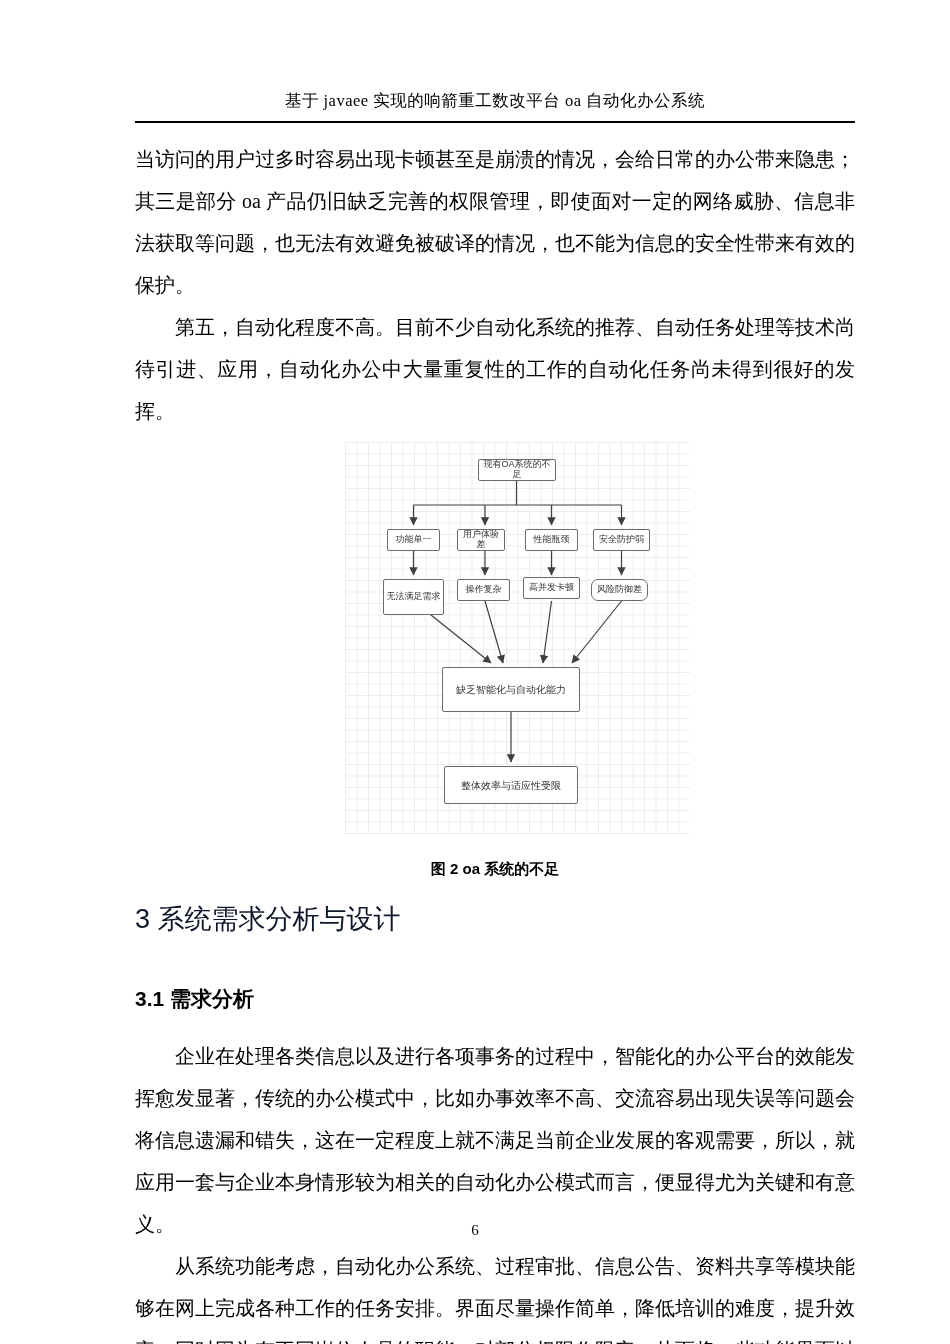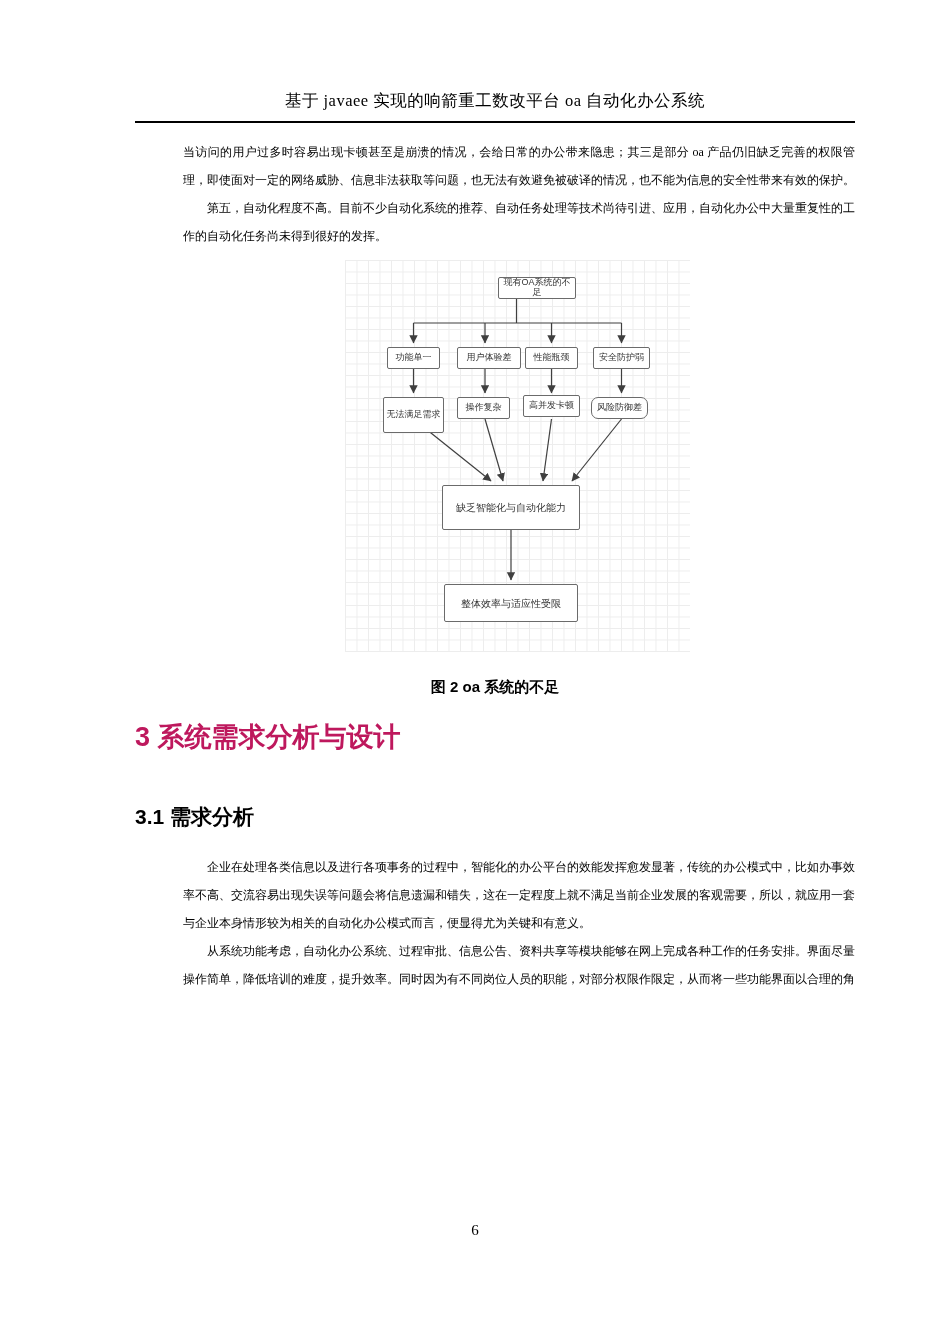--- a/index.html
+++ b/index.html
@@ -25,25 +25,24 @@
     padding-bottom: 9px;
     border-bottom: 2px solid #000;
   }
   .content {
     position: absolute;
     top: 138px;
     left: 135px;
     width: 720px;
   }
   p.body-text {
-    font-size: 12px;
-    line-height: 28px;
+    font-size: 20px;
+    line-height: 42px;
     text-align: justify;
     text-justify: inter-ideograph;
-    margin-left: 48px;
   }
   p.indent { text-indent: 2em; }
 
   
   .figure { margin-top: 10px; }
   .diagram {
     position: relative;
     width: 345px;
     height: 392px;
     margin-left: 210px;
@@ -80,24 +79,24 @@
     text-align: center;
     font-family: "Liberation Sans", "DejaVu Sans", sans-serif;
     font-weight: bold;
     font-size: 15px;
   }
 
   
   .sec-heading {
     margin-top: 22px;
     font-family: "Liberation Sans", "DejaVu Sans", sans-serif;
-    font-weight: bold;
+    font-weight: normal;
     font-size: 27px;
     line-height: 36px;
-    color: #be185d;
+    color: #0f172a;
   }
   .sub-heading {
     margin-top: 48px;
     font-family: "Liberation Sans", "DejaVu Sans", sans-serif;
     font-weight: bold;
     font-size: 21px;
     line-height: 28px;
     color: #000;
   }
   .after-heading { margin-top: 22px; }
@@ -149,24 +148,24 @@
 
             <path d="M68.5,159 L146,221" marker-end="url(#ah)"></path>
             <path d="M140,159 L158,221" marker-end="url(#ah)"></path>
             <path d="M206.5,159 L198,221" marker-end="url(#ah)"></path>
             <path d="M276.5,159 L227,221" marker-end="url(#ah)"></path>
 
             <path d="M166,270 V320" marker-end="url(#ah)"></path>
           </g>
         </svg>
 
-        <div class="dbox" style="left:133px; top:17px; width:78px; height:22px;margin-left:20px;">现有OA系统的不足</div>
+        <div class="dbox" style="left:133px; top:17px; width:78px; height:22px;">现有OA系统的不足</div>
 
         <div class="dbox" style="left:42px; top:87px; width:53px; height:22px;">功能单一</div>
-        <div class="dbox" style="left:112px; top:87px; width:64px; height:22px;">用户体验差</div>
+        <div class="dbox" style="left:112px; top:87px; width:48px; height:22px;">用户体验差</div>
         <div class="dbox" style="left:180px; top:87px; width:53px; height:22px;">性能瓶颈</div>
         <div class="dbox" style="left:248px; top:87px; width:57px; height:22px;">安全防护弱</div>
 
         <div class="dbox" style="left:38px; top:137px; width:61px; height:36px;">无法满足需求</div>
         <div class="dbox" style="left:112px; top:137px; width:53px; height:22px;">操作复杂</div>
         <div class="dbox" style="left:178px; top:135px; width:57px; height:22px;">高并发卡顿</div>
         <div class="dbox" style="left:246px; top:137px; width:57px; height:22px;border-radius:7px;">风险防御差</div>
 
         <div class="dbox" style="left:97px; top:225px; width:138px; height:45px; font-size:10px;">缺乏智能化与自动化能力</div>
 

